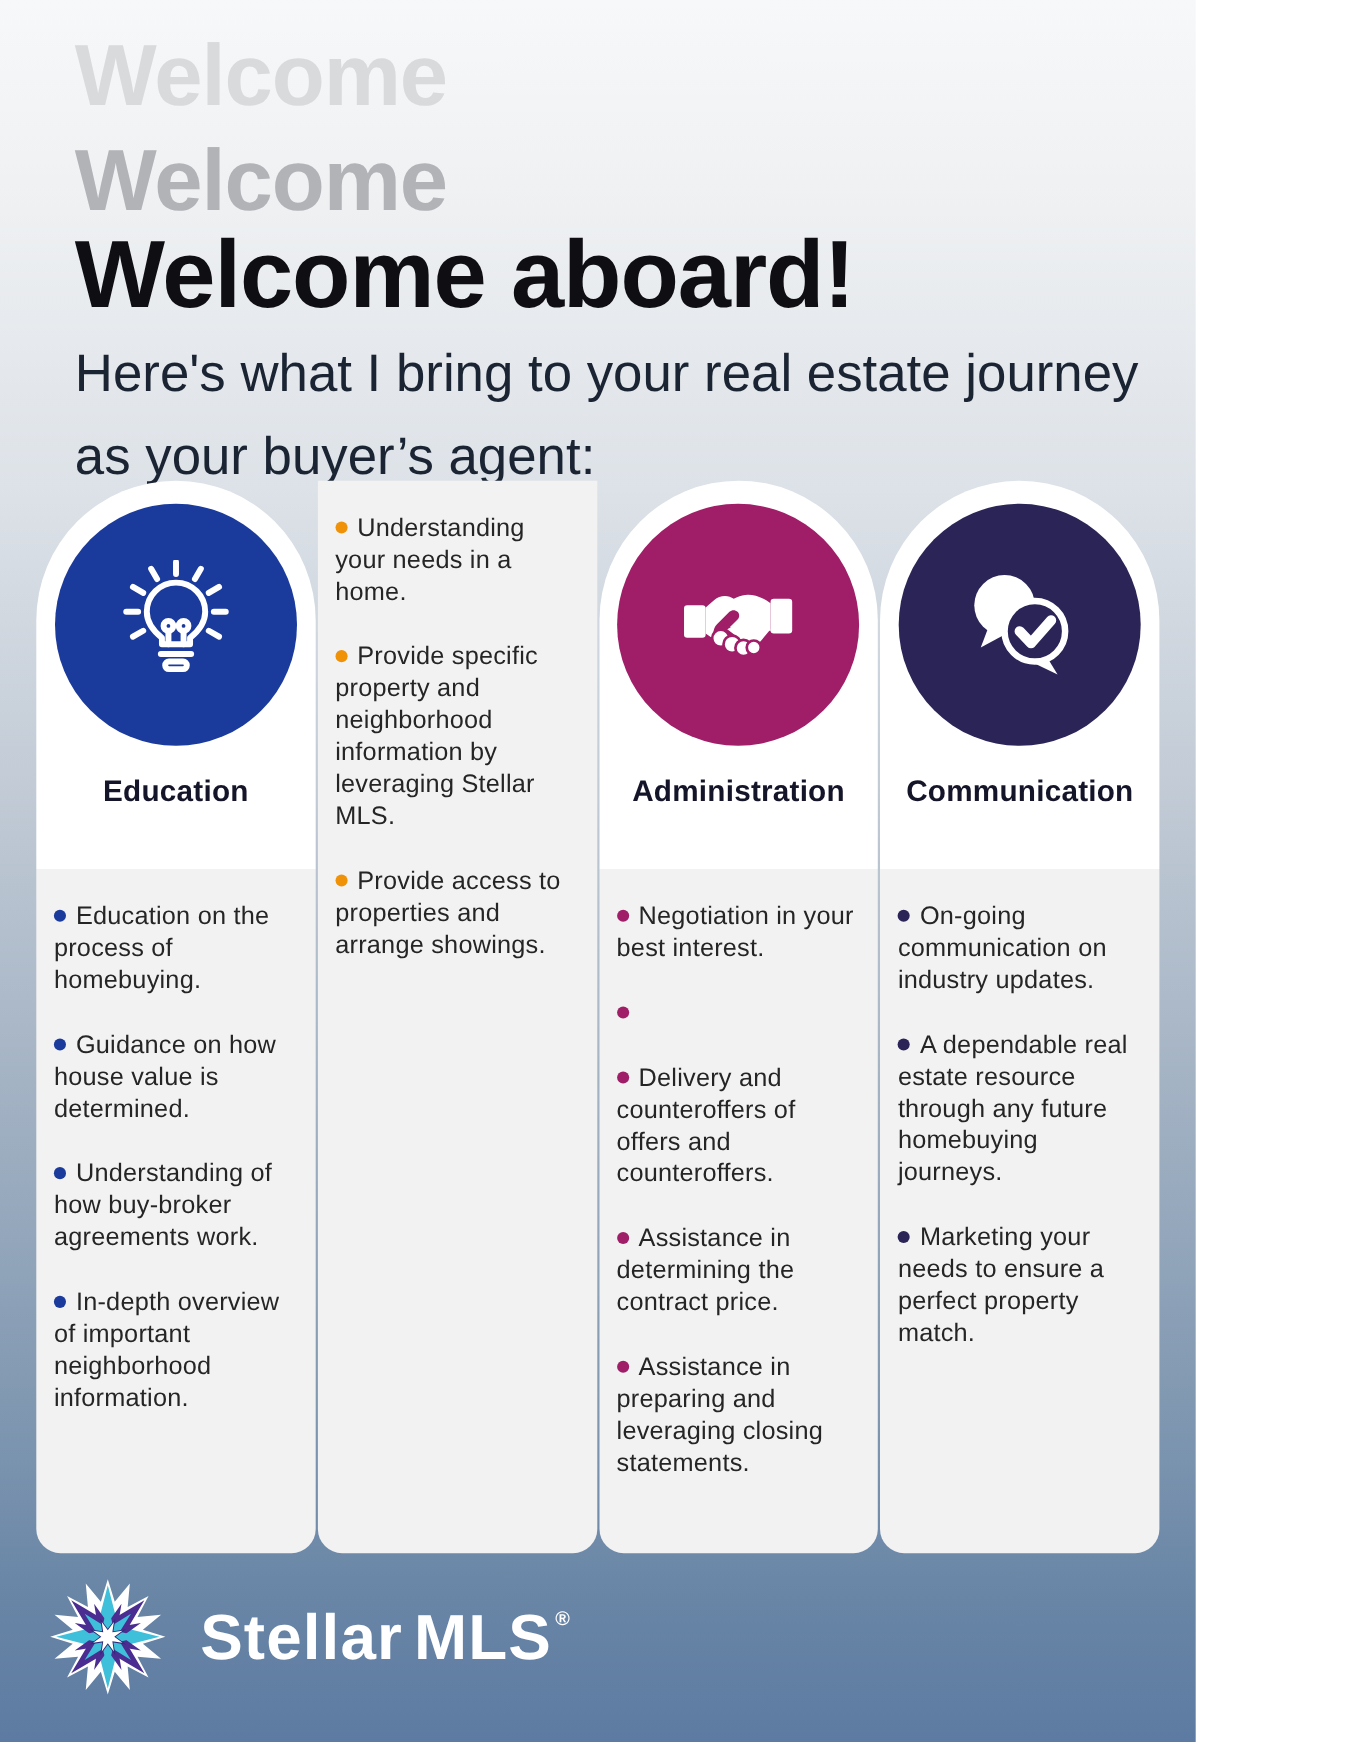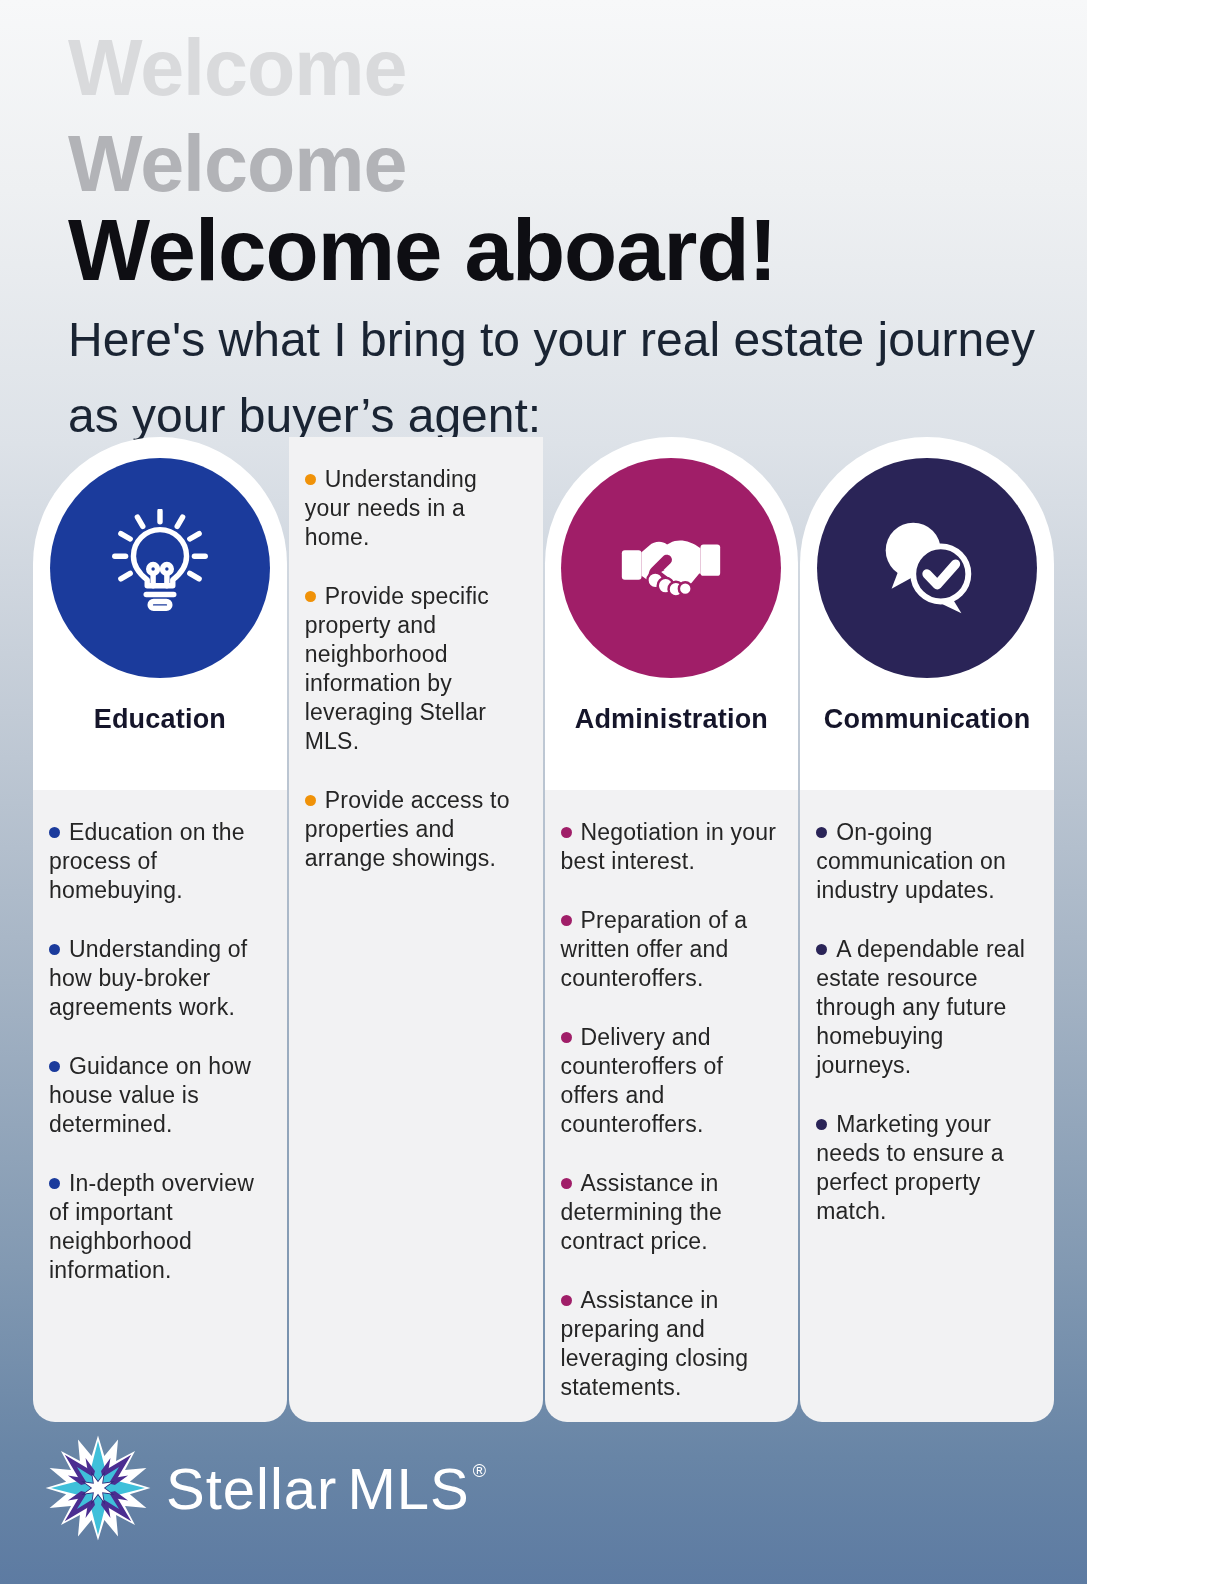--- a/index.html
+++ b/index.html
@@ -99,24 +99,24 @@
 
   
   .footer {
     position: absolute;
     left: 42px; top: 1432px;
     display: flex;
     align-items: center;
   }
   .star-logo { width: 112px; height: 112px; }
   .brand {
-    margin-left: 12px;
+    margin-left: 28px;
     color: #ffffff;
     font-size: 58px;
-    font-weight: 400;
+    font-weight: 700;
     letter-spacing: 1px;
     display: flex;
     align-items: baseline;
   }
   .brand .word2 { margin-left: 10px; }
   .brand .reg { font-size: 18px; margin-left: 3px; align-self: flex-start; margin-top: 6px; }
 </style>
 </head>
 <body>
 
@@ -150,22 +150,22 @@
               <line x1="67" y1="66" x2="67" y2="78"></line>
               <line x1="46" y1="87" x2="74" y2="87"></line>
               <rect x="50" y="94" width="20" height="7" rx="3.5"></rect>
             </g>
           </svg>
         </div>
         <div class="card-title">Education</div>
       </div>
       <div class="card-body">
         <p class="bullet"><span class="dot"></span><span>Education on the process of homebuying.</span></p>
+        <p class="bullet"><span class="dot"></span><span>Guidance on how house value is determined.</span></p>
         <p class="bullet"><span class="dot"></span><span>Understanding of how buy-broker agreements work.</span></p>
-        <p class="bullet"><span class="dot"></span><span>Guidance on how house value is determined.</span></p>
         <p class="bullet"><span class="dot"></span><span>In-depth overview of important neighborhood information.</span></p>
       </div>
     </div>
 
     <div class="card" style="--accent: #f09208;">
       <div class="card-body">
         <p class="bullet"><span class="dot"></span><span>Understanding your needs in a home.</span></p>
         <p class="bullet"><span class="dot"></span><span>Provide specific property and neighborhood information by leveraging Stellar MLS.</span></p>
         <p class="bullet"><span class="dot"></span><span>Provide access to properties and arrange showings.</span></p>
       </div>
@@ -186,21 +186,21 @@
                 <circle cx="65" cy="81.5" r="7.5"></circle>
                 <circle cx="74.5" cy="81" r="6.5"></circle>
               </g>
             </g>
           </svg>
         </div>
         <div class="card-title">Administration</div>
       </div>
       <div class="card-body">
         <p class="bullet"><span class="dot"></span><span>Negotiation in your best interest.</span></p>
-        <p class="bullet"><span class="dot"></span><span>Preparation of a written offer and counteroffers.</span></p>
+        <p class="bullet"><span class="dot"></span></p>
         <p class="bullet"><span class="dot"></span><span>Delivery and counteroffers of offers and counteroffers.</span></p>
         <p class="bullet"><span class="dot"></span><span>Assistance in determining the contract price.</span></p>
         <p class="bullet"><span class="dot"></span><span>Assistance in preparing and leveraging closing statements.</span></p>
       </div>
     </div>
 
     <div class="card" style="--accent: #2a2457;">
       <div class="card-top">
         <div class="icon-circle">
           <svg viewBox="0 0 120 120">

